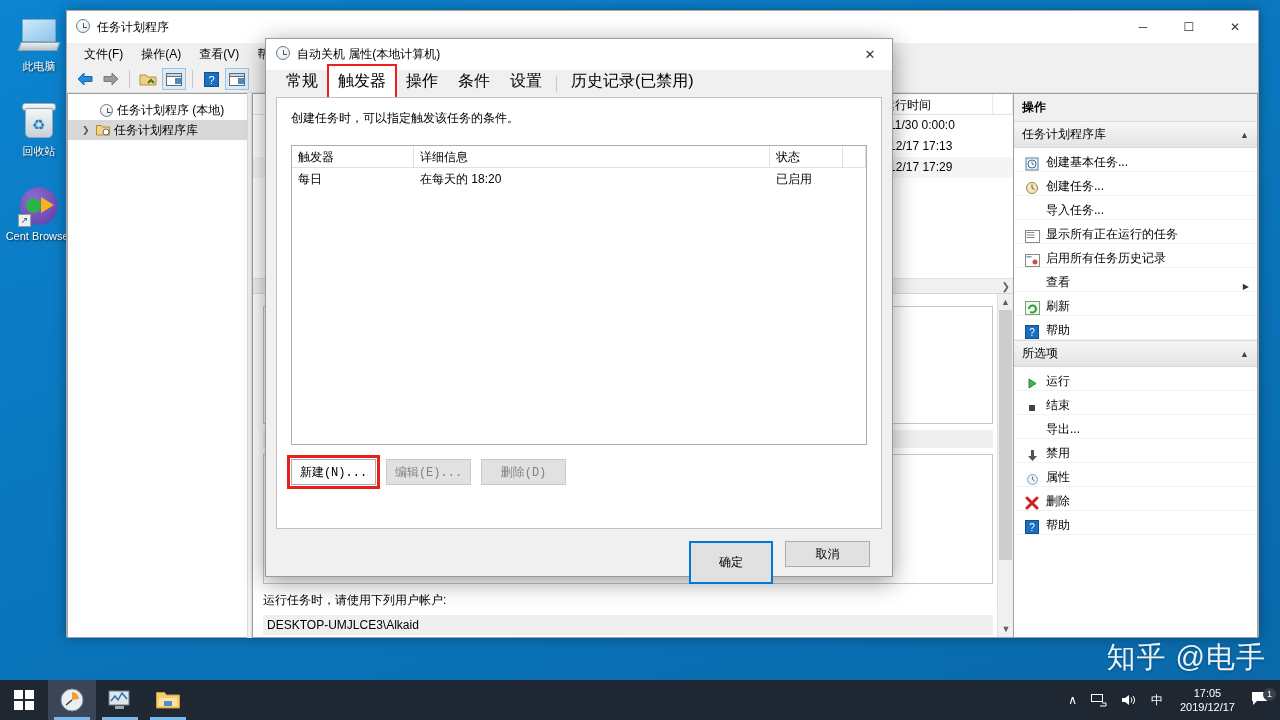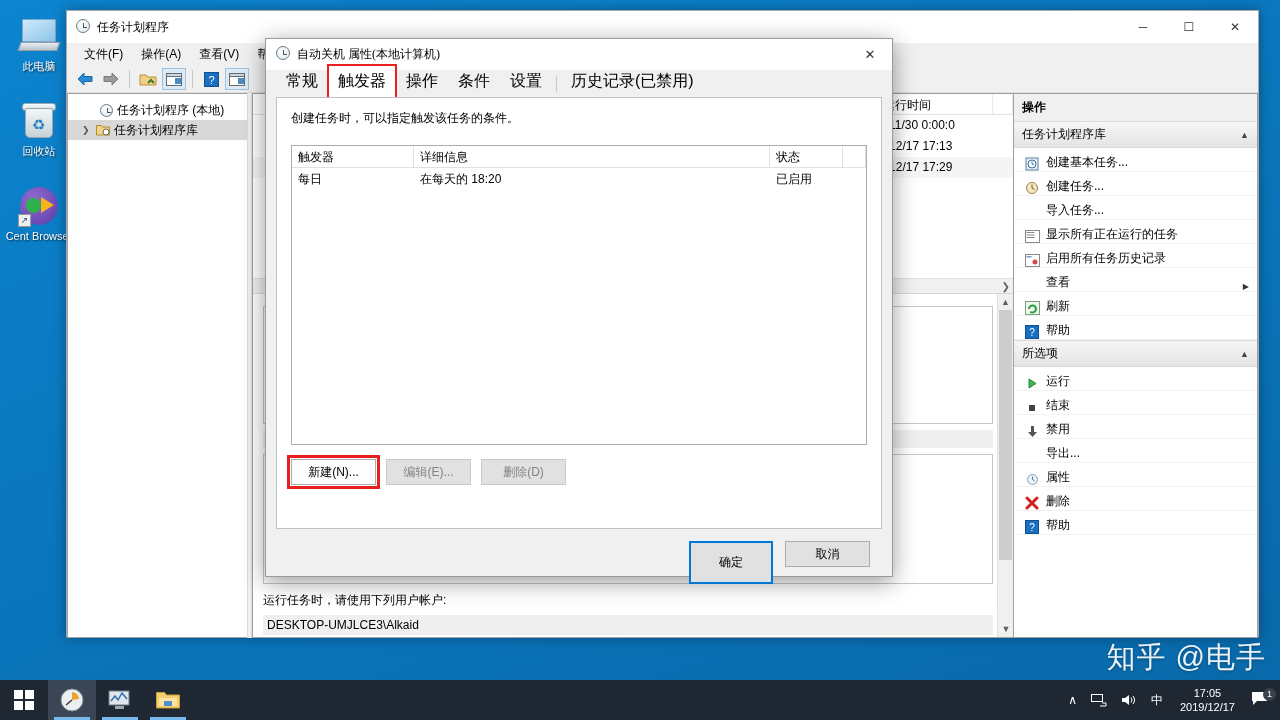--- a/index.html
+++ b/index.html
@@ -153,21 +153,21 @@
   .act-item .ai { width: 20px; display: inline-flex; align-items: center; justify-content: center; }
   .act-item .al { margin-left: 4px; }
   .act-item .sub { margin-left: auto; font-size: 8px; color: #333; }
 
   
   .dlg {
     position: absolute; left: 265px; top: 38px; width: 628px; height: 539px;
     background: #f0f0f0; border: 1px solid #9a9a9a; box-shadow: 0 5px 22px rgba(0,0,0,.4);
   }
   .dlg-title { height: 31px; display: flex; align-items: center; padding-left: 10px; background: #fff; }
-  .dlg-title .dt-text { font-size: 12px; margin-left: 7px; font-family: Liberation Serif, serif; }
+  .dlg-title .dt-text { font-size: 12px; margin-left: 7px; }
   .dlg-title .dt-close {
     margin-left: auto; width: 44px; height: 31px; display: flex; align-items: center;
     justify-content: center; font-size: 13px; color: #333;
   }
 
   .tabs { display: flex; align-items: flex-end; height: 27px; padding-left: 10px; position: relative; }
   .tab {
     font-size: 16px; padding: 5px 9px 5px; border: 1px solid transparent;
     position: relative; top: 1px; background: transparent;
   }
@@ -186,21 +186,21 @@
   .tt-head { display: flex; height: 22px; border-bottom: 1px solid #e0e0e0; font-size: 12px; }
   .tt-head .c {
     padding: 3px 6px; border-right: 1px solid #e0e0e0; overflow: hidden; white-space: nowrap;
   }
   .tt-row { display: flex; height: 22px; font-size: 12px; }
   .tt-row .c { padding: 3px 6px; overflow: hidden; white-space: nowrap; }
 
   .btn-row { display: flex; gap: 10px; margin-top: 14px; align-items: center; }
   .btn {
     min-width: 85px; height: 26px; font-size: 12px; background: #e1e1e1; border: 1px solid #adadad;
-    display: flex; align-items: center; justify-content: center; color: #000;
+    display: flex; align-items: center; justify-content: center; color: #000; font-family: Liberation Mono, monospace;
   }
   .btn.disabled { color: #838383; background: #e1e1e1; border-color: #c8c8c8; }
   .btn.hl { outline: 3px solid #e8201e; outline-offset: 1px; background: #f0f0f0; }
   .btn.white { background: #fdfdfd; }
   .dlg-foot { display: flex; justify-content: flex-end; gap: 12px; padding: 12px 22px 0 0; }
   .btn.default { background: #e1e1e1; border: 2px solid #0078d7; min-width: 84px; height: 43px; }
 
   
   .taskbar {
     position: absolute; left: 0; bottom: 0; width: 1280px; height: 40px;
@@ -485,30 +485,30 @@
       </div>
       <div class="act-item">
         <span class="ai">
           <svg width="12" height="12" viewBox="0 0 12 12">
               <rect x="3" y="3" width="6" height="6" fill="#444"></rect>
             </svg>
         </span>
         <span class="al">结束</span>
       </div>
       <div class="act-item">
+        <span class="ai"></span>
+        <span class="al">导出...</span>
+      </div>
+      <div class="act-item">
         <span class="ai">
           <svg width="13" height="13" viewBox="0 0 13 13">
               <path d="M5 1h3v6h3l-4.5 5L2 7h3Z" fill="#555"></path>
             </svg>
         </span>
         <span class="al">禁用</span>
-      </div>
-      <div class="act-item">
-        <span class="ai"></span>
-        <span class="al">导出...</span>
       </div>
       <div class="act-item">
         <span class="ai">
           <svg width="13" height="13" viewBox="0 0 13 13">
               <circle cx="6.5" cy="6.5" r="5" fill="#eaf1f6" stroke="#8aa4bb"></circle>
               <path d="M6.5 3.5v3l2 1.2" stroke="#5a7a96" fill="none"></path>
             </svg>
         </span>
         <span class="al">属性</span>
       </div>

